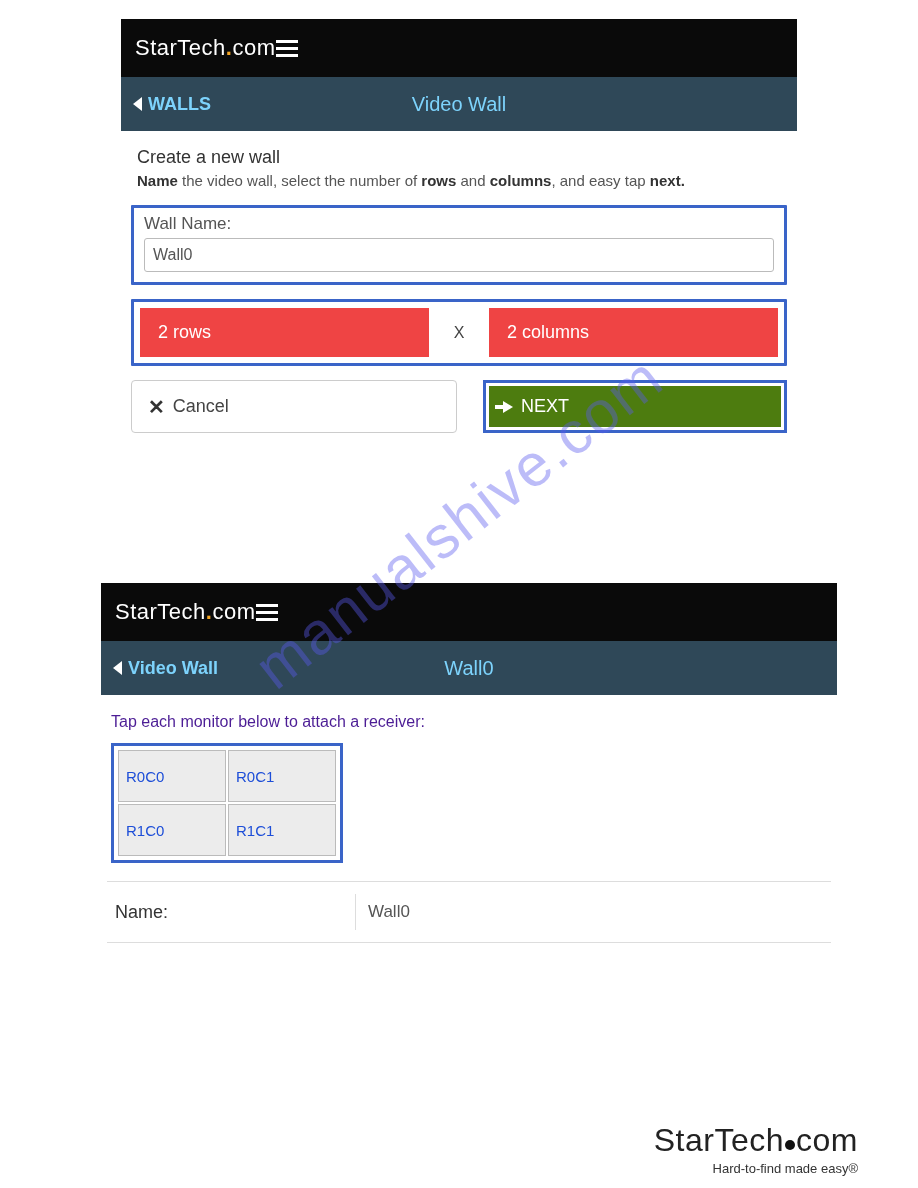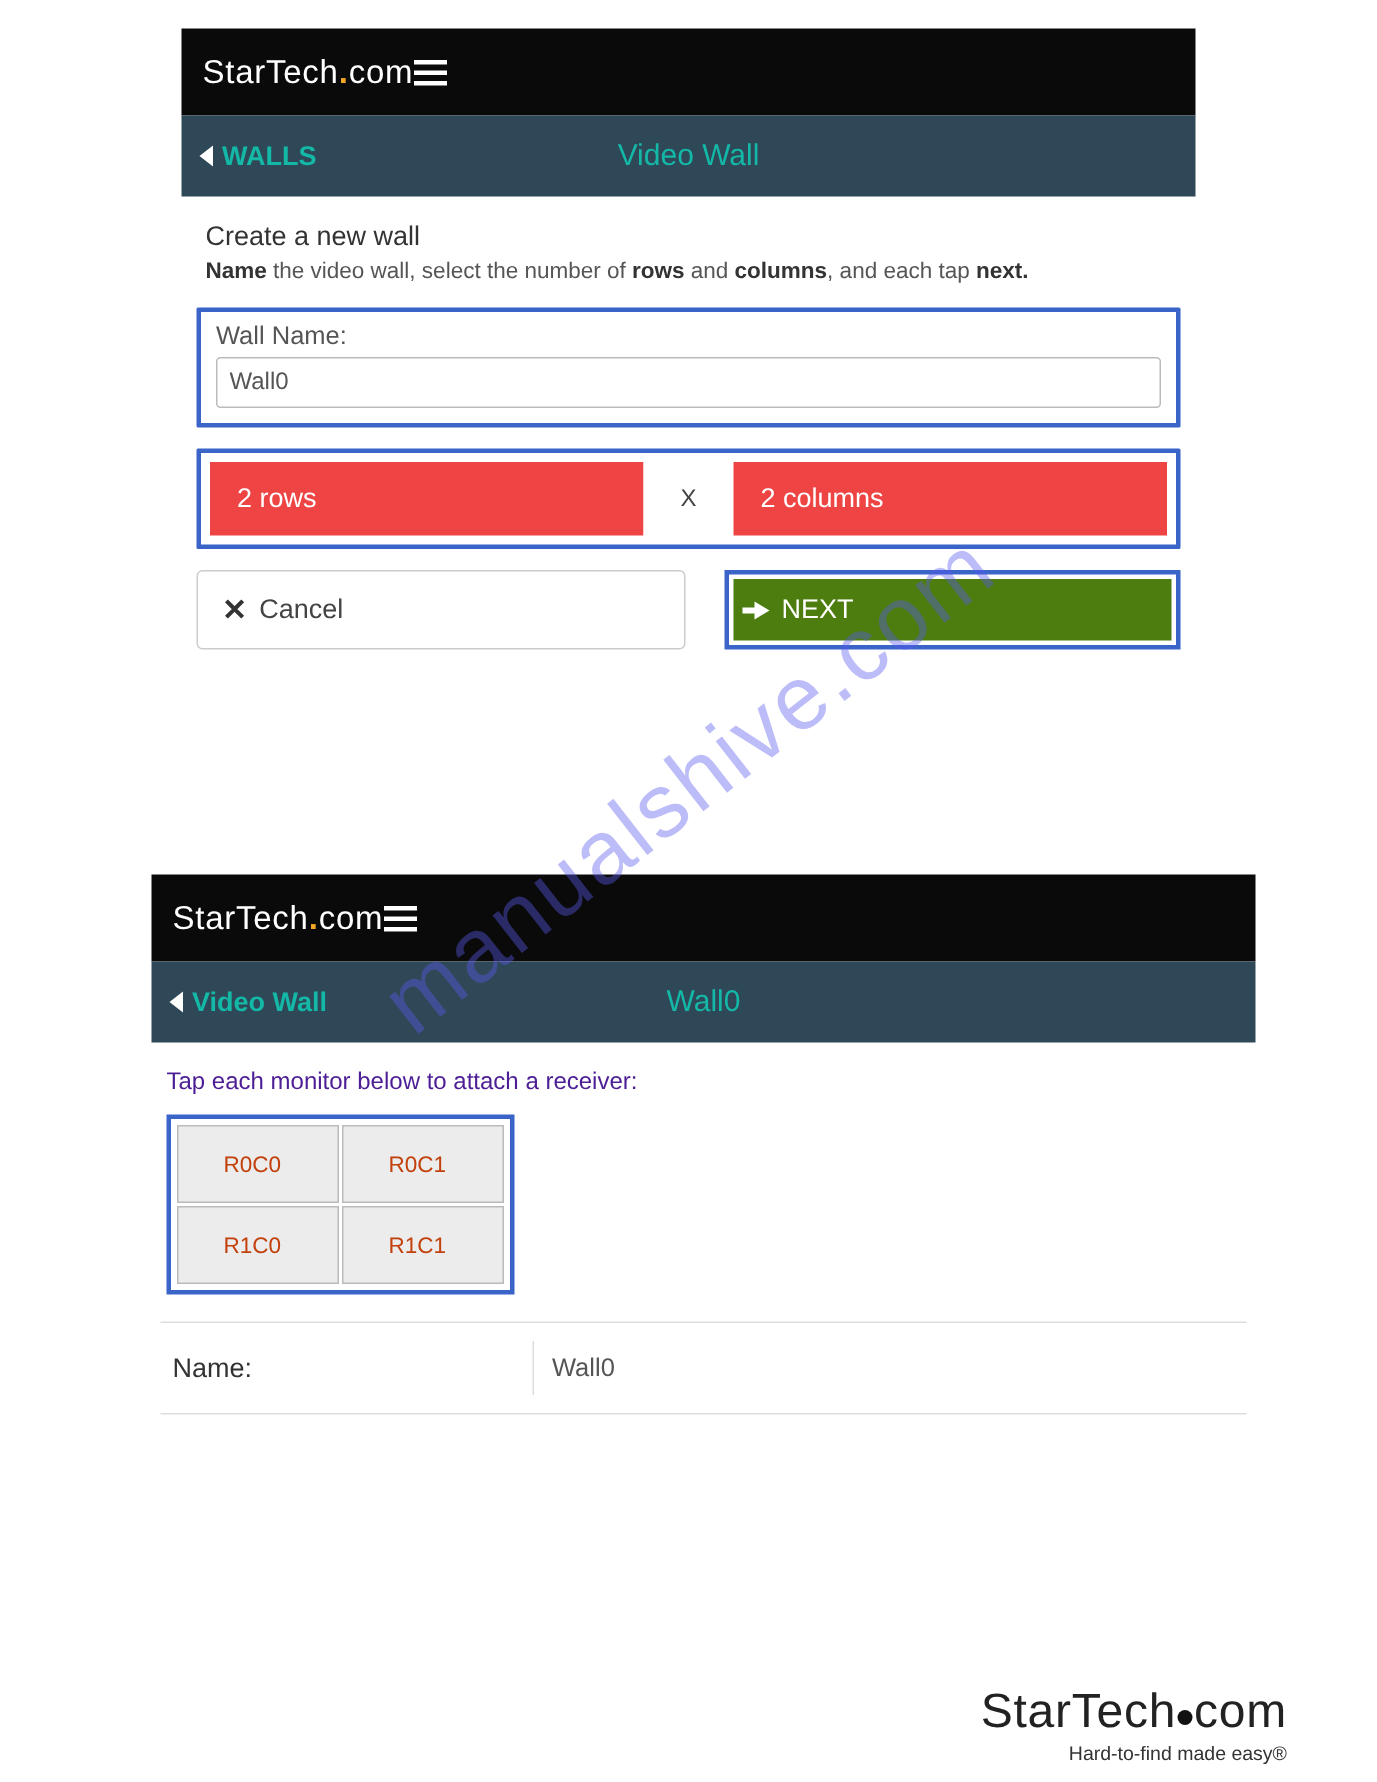--- a/index.html
+++ b/index.html
@@ -2,21 +2,21 @@
 <html><head>
 <meta charset="utf-8">
 <style>
   html,body{margin:0;padding:0;font-family:Arial,Helvetica,sans-serif;background:#fff;color:#333}
   .page{width:918px;min-height:1188px;position:relative;background:#fff}
   .panel{margin:18px 120px 0 120px;border:1px solid #fff}
   .topbar{background:#0a0a0a;color:#fff;display:flex;align-items:center;padding:8px 14px;height:42px}
   .brand{font-family:Arial,sans-serif;font-size:22px;letter-spacing:.5px;white-space:nowrap}
   .brand .accent{color:#f5a623;font-weight:bold}
   .hamburger div{width:22px;height:3px;background:#fff;margin:4px 0}
-  .subbar{background:#2f4858;color:#14b8a6;display:flex;align-items:center;padding:8px 12px;height:38px;position:relative}
+  .subbar{background:#2f4858;color:#7dd3fc;display:flex;align-items:center;padding:8px 12px;height:38px;position:relative}
   .back{font-size:18px;font-weight:bold;display:flex;align-items:center;gap:2px;cursor:pointer}
   .chevron-left{display:inline-block;width:0;height:0;border-top:7px solid transparent;border-bottom:7px solid transparent;border-right:9px solid #fff;margin-right:4px}
   .sub-title{position:absolute;left:0;right:0;text-align:center;font-size:20px;font-weight:500;pointer-events:none}
   .body{background:#fff;padding:14px 10px 18px 10px}
   .heading{font-size:18px;color:#333;margin:2px 0 4px 6px}
   .desc{font-size:15px;color:#555;margin:0 0 16px 6px}
   .desc b{color:#333;font-weight:bold}
   .hl-box{border:3px solid #3a64c8;padding:6px 10px 10px 10px;margin:6px 0 14px 0;border-radius:1px;background:#fff}
   .label{font-size:17px;color:#555;margin-bottom:4px}
   .text-input{width:100%;height:34px;border:1px solid #bbb;border-radius:3px;font-size:16px;padding:4px 8px;box-sizing:border-box;color:#555}
@@ -30,21 +30,21 @@
   .next-wrap{flex:1;border:3px solid #3a64c8;padding:3px}
   .next-btn{width:100%;height:100%;background:#4d7c0f;color:#fff;border:none;font-size:18px;padding:10px 14px;text-align:left;display:flex;align-items:center;gap:8px;cursor:pointer}
   .arrow-right{display:inline-block;width:0;height:0;border-top:6px solid transparent;border-bottom:6px solid transparent;border-left:10px solid #fff;position:relative}
   .arrow-right::before{content:'';position:absolute;left:-18px;top:-2px;width:10px;height:4px;background:#fff}
 
   
   .panel2{margin:130px 80px 0 100px}
   .instr{font-size:16px;color:#4c1d95;margin:10px 4px 8px 4px}
   .grid-hl{border:3px solid #3a64c8;display:inline-block;padding:4px;background:#fff;margin:4px 0 18px 4px}
   .mgrid{display:grid;grid-template-columns:108px 108px;grid-template-rows:52px 52px;gap:2px}
-  .cell{border:1px solid #bbb;background:#ececec;color:#c2410c;font-size:15px;display:flex;align-items:center;padding-left:30px;cursor:pointer}
+  .cell{border:1px solid #bbb;background:#ececec;color:#1d4ed8;font-size:15px;display:flex;align-items:center;padding-left:7px;cursor:pointer}
   .name-row{display:flex;align-items:center;border-top:1px solid #ddd;border-bottom:1px solid #ddd;padding:12px 8px;gap:40px}
   .name-row .nl{font-size:18px;color:#333;width:200px}
   .name-row .nv{flex:1;border-left:1px solid #ddd;padding:8px 12px;font-size:17px;color:#555}
 
   
   .watermark{position:absolute;left:50%;top:510px;transform:translate(-50%,-40px) rotate(-38deg);font-size:60px;color:#5a5af0;opacity:.40;font-family:Arial;letter-spacing:2px;pointer-events:none;white-space:nowrap}
 
   
   .footer{position:absolute;right:60px;bottom:30px;text-align:right;color:#222}
   .flogo{font-size:32px;font-weight:400;letter-spacing:.5px}
@@ -70,21 +70,21 @@
   <div class="subbar">
     <div class="back">
       <span class="chevron-left"></span>
       <span>WALLS</span>
     </div>
     <div class="sub-title">Video Wall</div>
   </div>
   <div class="body">
     <div class="heading">Create a new wall</div>
     <div class="desc">
-      <b>Name</b><span> the video wall, select the number of </span><b>rows</b><span> and </span><b>columns</b><span>, and each tap </span><b>next.</b>
+      <b>Name</b><span> the video wall, select the number of </span><b>rows</b><span> and </span><b>columns</b><span>, and easy tap </span><b>next.</b>
     </div>
 
     <div class="hl-box">
       <div class="label">Wall Name:</div>
       <input class="text-input" value="Wall0" style="">
     </div>
 
     <div class="hl-box row-box">
       <div class="grid-row">
         <button class="green-btn">2 rows</button>

